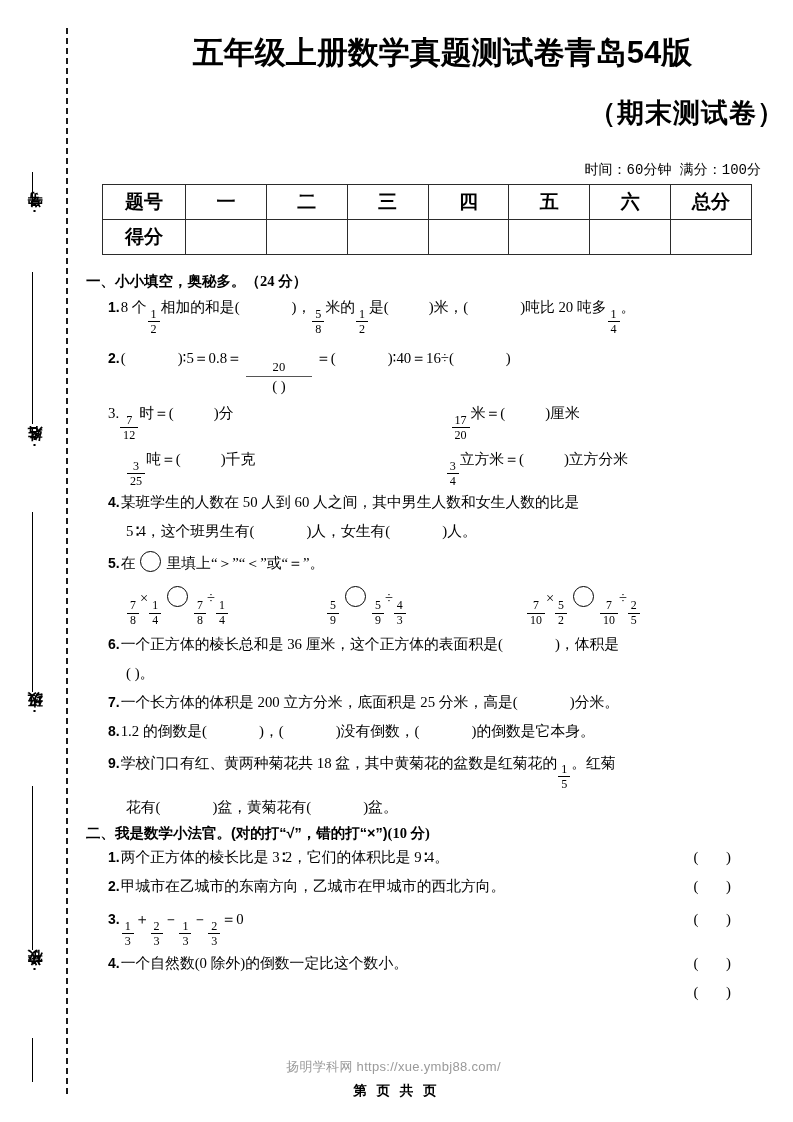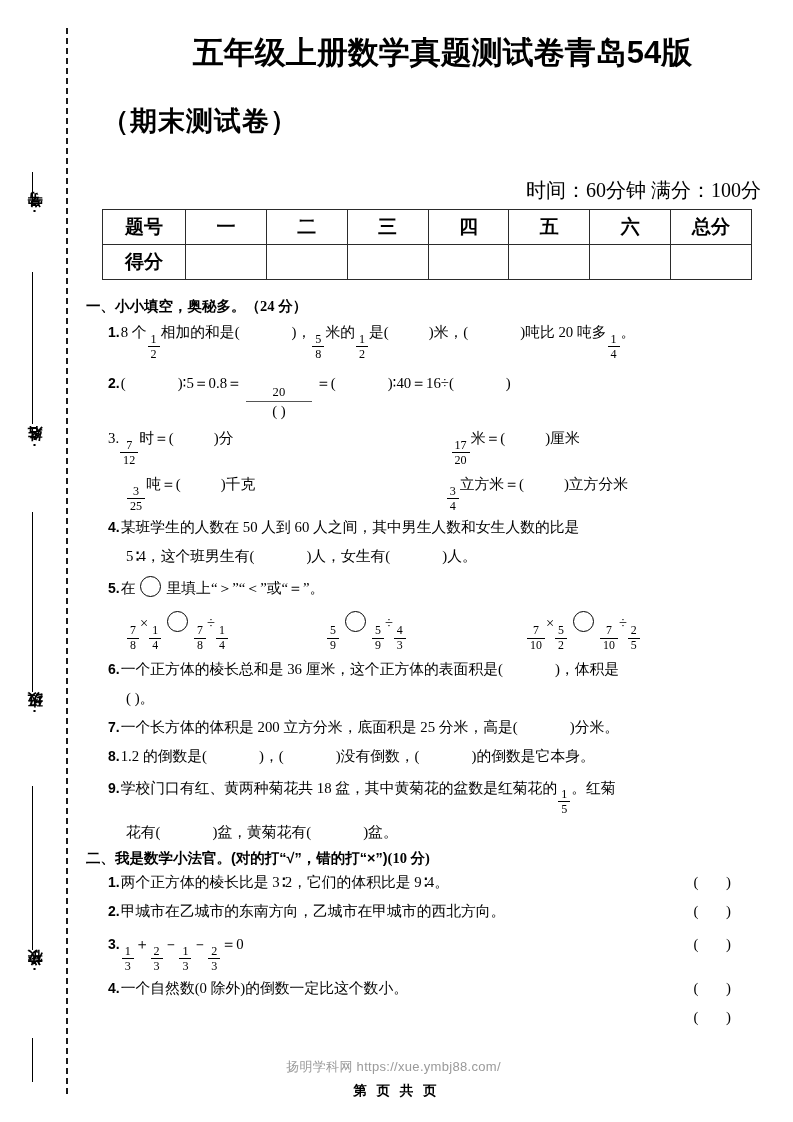--- a/index.html
+++ b/index.html
@@ -68,35 +68,35 @@
     padding-top: 34px;
     text-align: center;
     font-family: "Liberation Sans", "DejaVu Sans", sans-serif;
     font-weight: bold;
     font-size: 31px;
     letter-spacing: 0px;
     line-height: 1.25;
     padding-left: 6px;
   }
   .title-sub {
-    margin: 16px;
+    margin: 8px;
     padding-top: 14px;
-    text-align: left;
+    text-align: right;
     font-family: "Liberation Sans", "DejaVu Sans", sans-serif;
     font-weight: bold;
     font-size: 27px;
     letter-spacing: 1px;
   }
 
   .meta-line {
     margin: 0;
     padding: 22px 32px 5px 0;
     text-align: right;
-    font-family: Liberation Serif, serif;
-    font-size: 20px;
+    font-family: Liberation Mono, monospace;
+    font-size: 14px;
     font-weight: 500;
   }
 
   
   table.score-table {
     border-collapse: collapse;
     width: 650px;
     margin: 0 0 0 16px;
     table-layout: fixed;
     border-radius: 26px;

